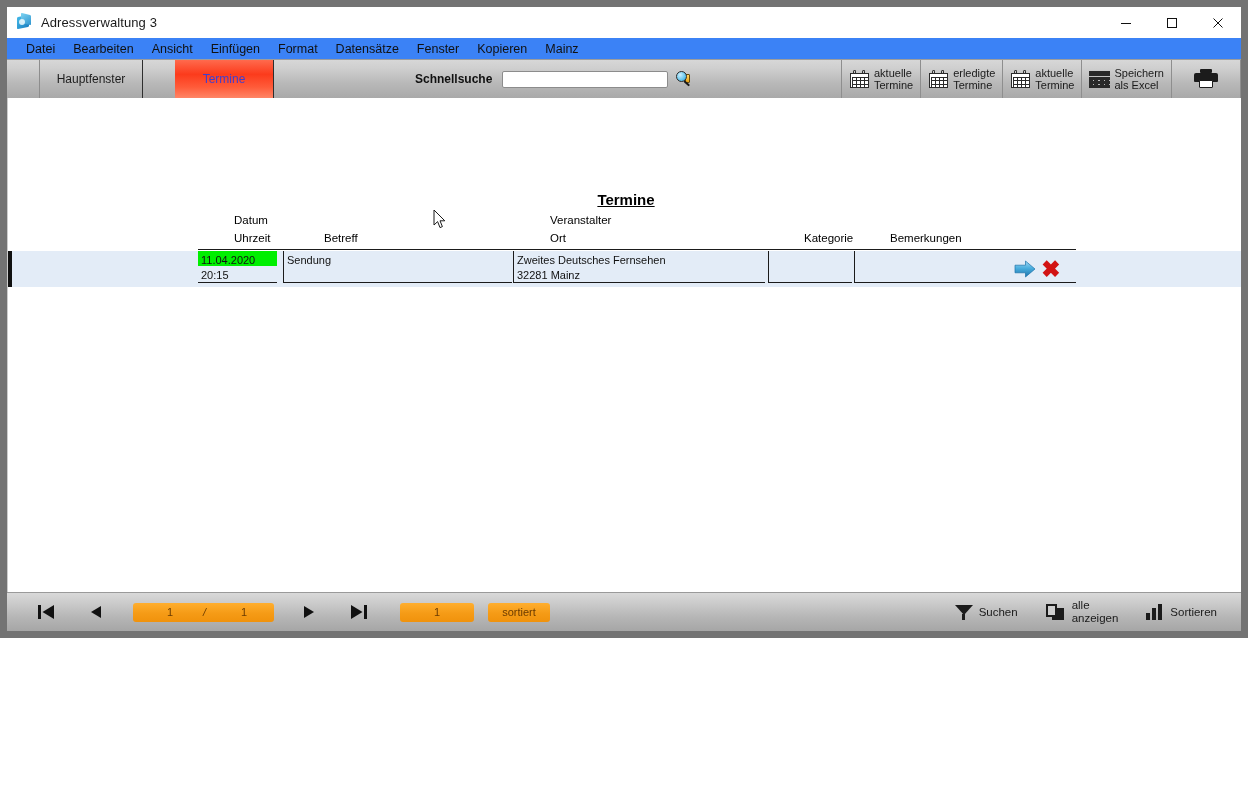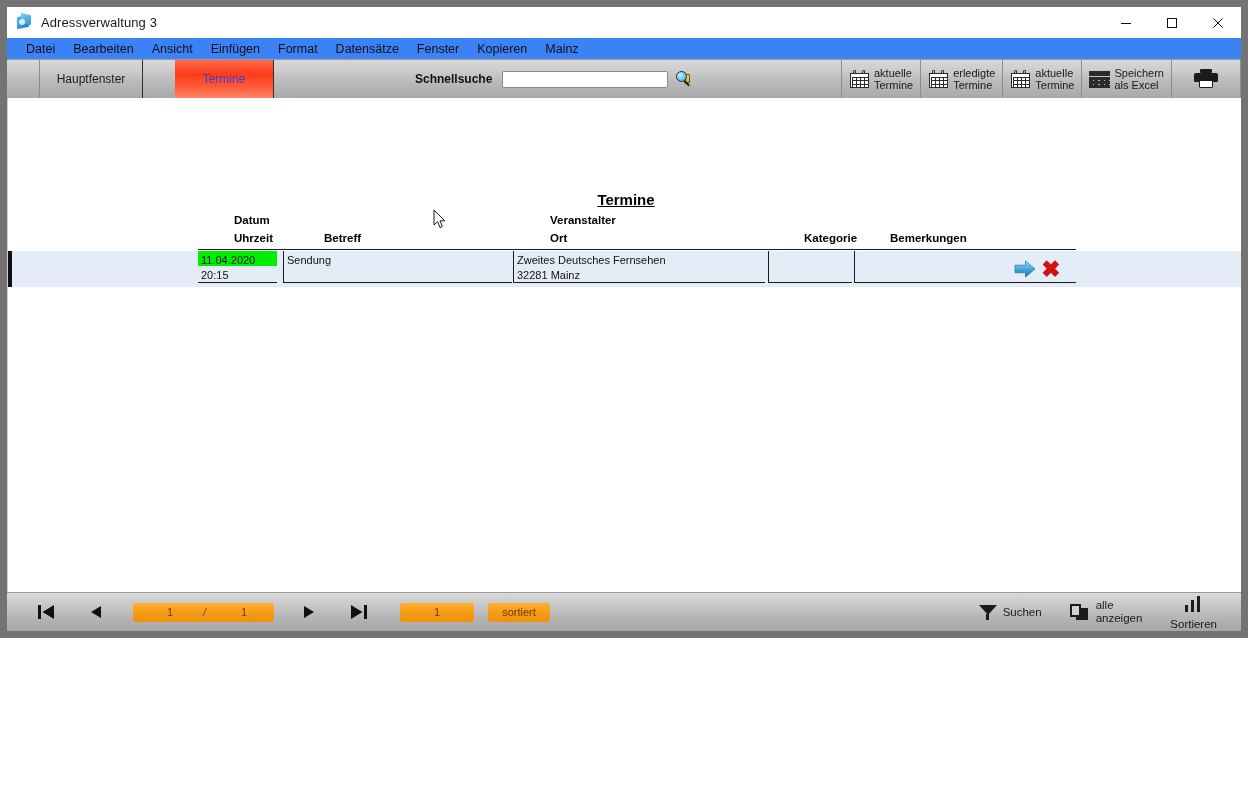--- a/index.html
+++ b/index.html
@@ -144,21 +144,21 @@
     border-left:1px solid #cccccc;
   }
   .sheet{position:relative;width:100%;height:100%;}
 
   .report-title{
     position:absolute;left:558px;top:93px;width:120px;text-align:center;
     font-size:15px;font-weight:bold;color:#000;
     text-decoration:underline;
   }
   .hdr-row{position:absolute;left:0;top:0;width:100%;height:152px;}
-  .hdr-cell{position:absolute;font-size:11.5px;font-weight:bold;color:#000;white-space:nowrap;padding-left:36px;}
+  .hdr-cell{position:absolute;font-size:11.5px;font-weight:normal;color:#000;white-space:nowrap;padding-left:36px;}
   .hdr-underline{
     position:absolute;left:190px;top:151px;width:878px;height:0;
     border-bottom:1.3px solid #1b1b1b;
   }
 
   
   .datarow{
     position:absolute;left:0;top:153px;width:1246px;height:36px;
     background:#e3ecf7;
   }
@@ -461,21 +461,21 @@
       <div class="bbtn">
         <div class="pages">
             <div class="pB"></div>
             <div class="pA"></div>
           </div>
         <div>
           <div class="lbl">alle</div>
           <div class="lbl">anzeigen</div>
         </div>
       </div>
-      <div class="bbtn" style="padding-right:24px;flex-direction:column;">
+      <div class="bbtn" style="padding-right:24px;">
         <div class="bars">
             <i class="b1"></i>
             <i class="b2"></i>
             <i class="b3"></i>
           </div>
         <span class="lbl">Sortieren</span>
       </div>
     </div>
 
   </div>

